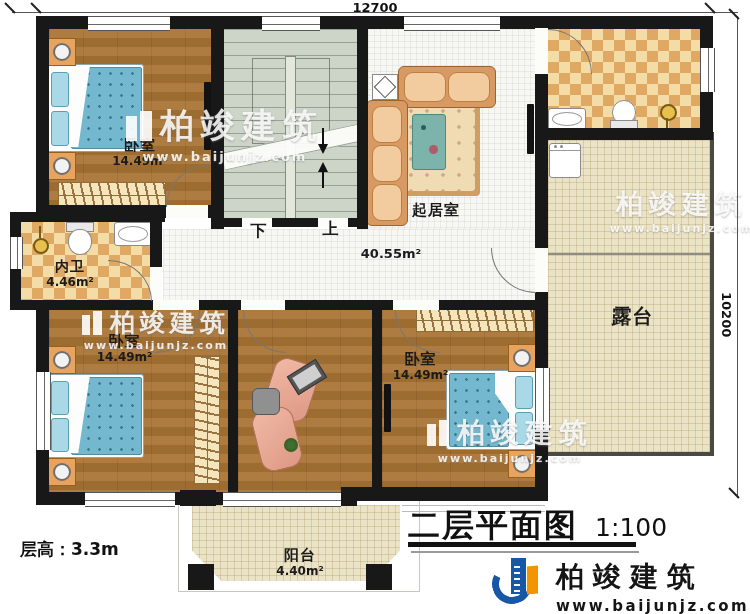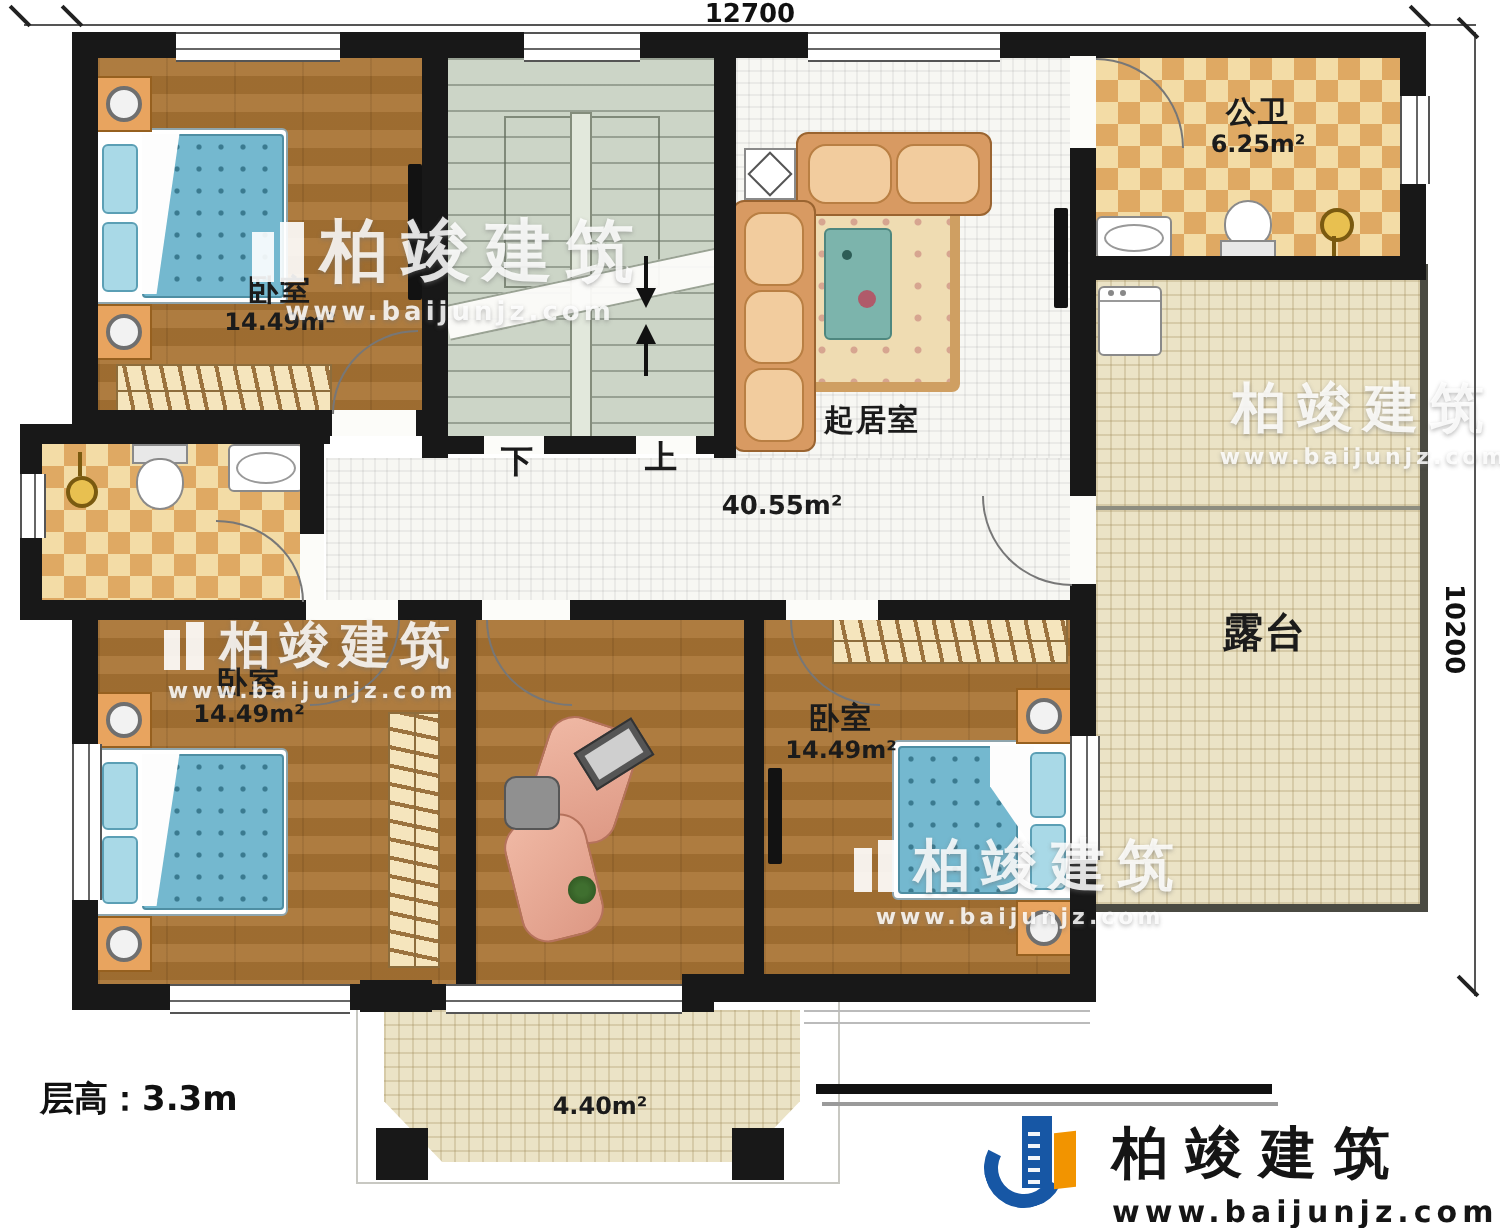--- a/index.html
+++ b/index.html
@@ -240,42 +240,43 @@
   <div class="a arc arc-br" style="left:155px;top:310px;width:44px;height:42px"></div>
   <div class="a arc arc-bl" style="left:243px;top:310px;width:42px;height:42px"></div>
   <div class="a arc arc-bl" style="left:395px;top:310px;width:44px;height:42px"></div>
   <div class="a arc arc-tr" style="left:548px;top:29px;width:43px;height:44px"></div>
   <div class="a arc arc-bl" style="left:491px;top:248px;width:44px;height:44px"></div>
 
   <div class="a lbl" style="left:90px;top:136px;width:100px">
     <div class="n">卧室</div>
     <div class="ar">14.49m²</div>
   </div>
+  <div class="a lbl small" style="left:28px;top:258px;width:84px">
+    <div class="n">内卫</div>
+    <div class="ar">4.46m²</div>
+  </div>
   <div class="a lbl" style="left:72px;top:332px;width:105px">
     <div class="n">卧室</div>
     <div class="ar">14.49m²</div>
   </div>
   <div class="a lbl" style="left:368px;top:350px;width:105px">
     <div class="n">卧室</div>
     <div class="ar">14.49m²</div>
   </div>
   <div class="a lbl" style="left:395px;top:201px;width:82px">
     <div class="n">起居室</div>
   </div>
   <div class="a lbl" style="left:352px;top:246px;width:78px">
     <div class="ar" style="font-size:13px">40.55m²</div>
   </div>
-  <div class="a lbl" style="left:584px;top:47px;width:90px">
-    <div class="n">公卫</div>
-    <div class="ar">6.25m²</div>
-  </div>
   <div class="a lbl" style="left:590px;top:304px;width:85px">
     <div class="n" style="font-size:20px">露台</div>
   </div>
   <div class="a lbl" style="left:245px;top:546px;width:110px">
+    <div class="n">阳台</div>
     <div class="ar">4.40m²</div>
   </div>
   <div class="a lbl" style="left:246px;top:221px;width:26px">
     <div class="n" style="font-size:16px">下</div>
   </div>
   <div class="a lbl" style="left:318px;top:219px;width:26px">
     <div class="n" style="font-size:16px">上</div>
   </div>
 
   <div class="a dimline" style="left:12px;top:12px;width:726px;height:1px"></div>
@@ -322,20 +323,24 @@
       </span>
       <span class="nm" style="font-size:28px;letter-spacing:6px">柏竣建筑</span>
     </div>
     <span class="ur" style="font-size:11px">www.baijunjz.com</span>
   </div>
 
   <div class="a ann" style="left:20px;top:538px;font-size:17px;font-weight:bold">
     <span>层高：</span><span>3.3m</span>
   </div>
 
+  <div class="a ann" style="left:408px;top:504px;white-space:nowrap">
+    <span style="font-size:32px;font-weight:bold;letter-spacing:2px">二层平面图</span>
+    <span style="font-size:25px;margin-left:12px">1:100</span>
+  </div>
   <div class="a" style="left:408px;top:542px;width:228px;height:5px;background:#111;z-index:45"></div>
   <div class="a" style="left:411px;top:551px;width:228px;height:2px;background:#9a9a9a;z-index:45"></div>
 
   <div class="a" style="left:492px;top:556px;width:52px;height:52px;z-index:45">
     <div style="position:absolute;left:0;top:8px;width:40px;height:40px;border:7px solid transparent;border-left-color:#1757a5;border-bottom-color:#1757a5;border-radius:50%;transform:rotate(-18deg);box-sizing:border-box"></div>
     <div style="position:absolute;left:19px;top:2px;width:15px;height:36px;background:#1757a5;background-image:repeating-linear-gradient(180deg, transparent 0 4px, rgba(255,255,255,0.95) 4px 6px);background-size:6px 100%;background-repeat:no-repeat;background-position:3px 4px"></div>
     <div style="position:absolute;left:35px;top:10px;width:11px;height:28px;background:#f29400;transform:skewY(-6deg)"></div>
   </div>
   <div class="a" style="left:556px;top:558px;z-index:45;white-space:nowrap">
     <div style="font-size:28px;font-weight:bold;letter-spacing:9px;color:#151515">柏竣建筑</div>

